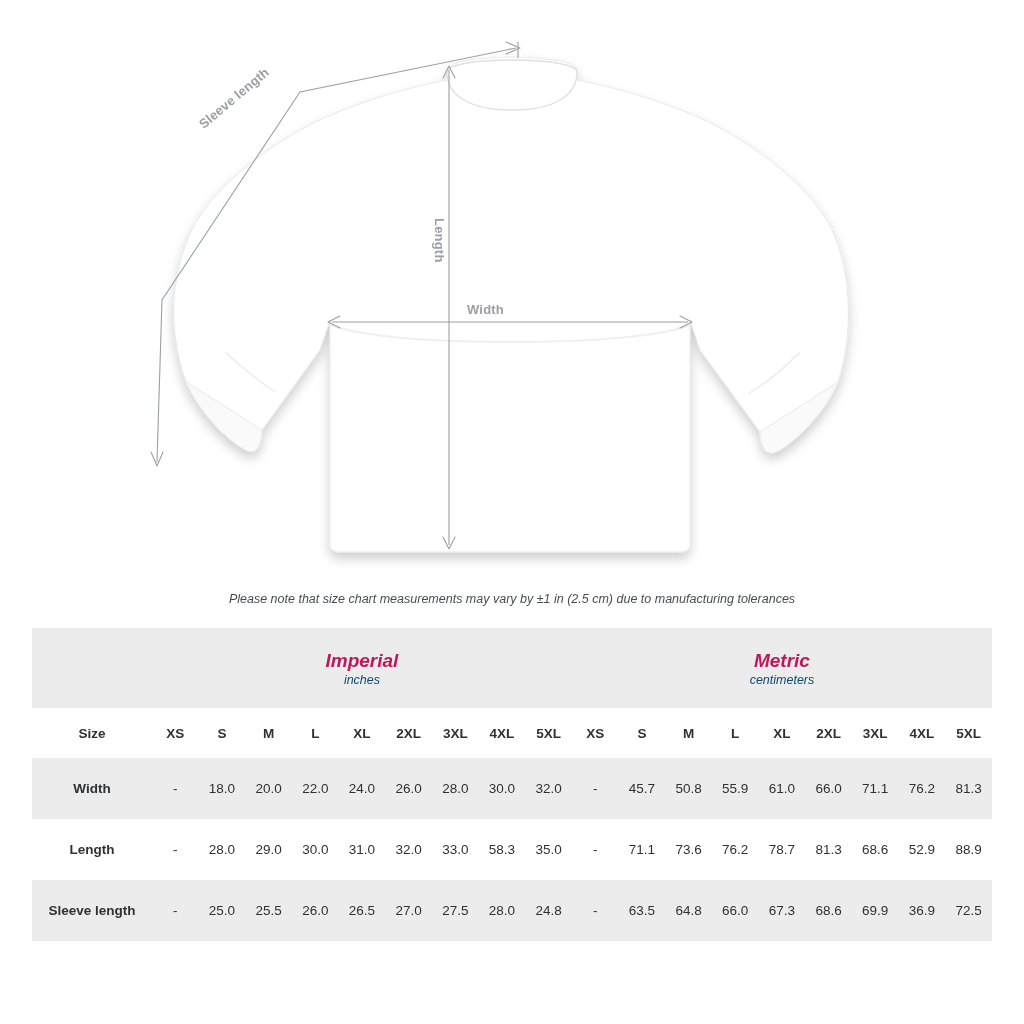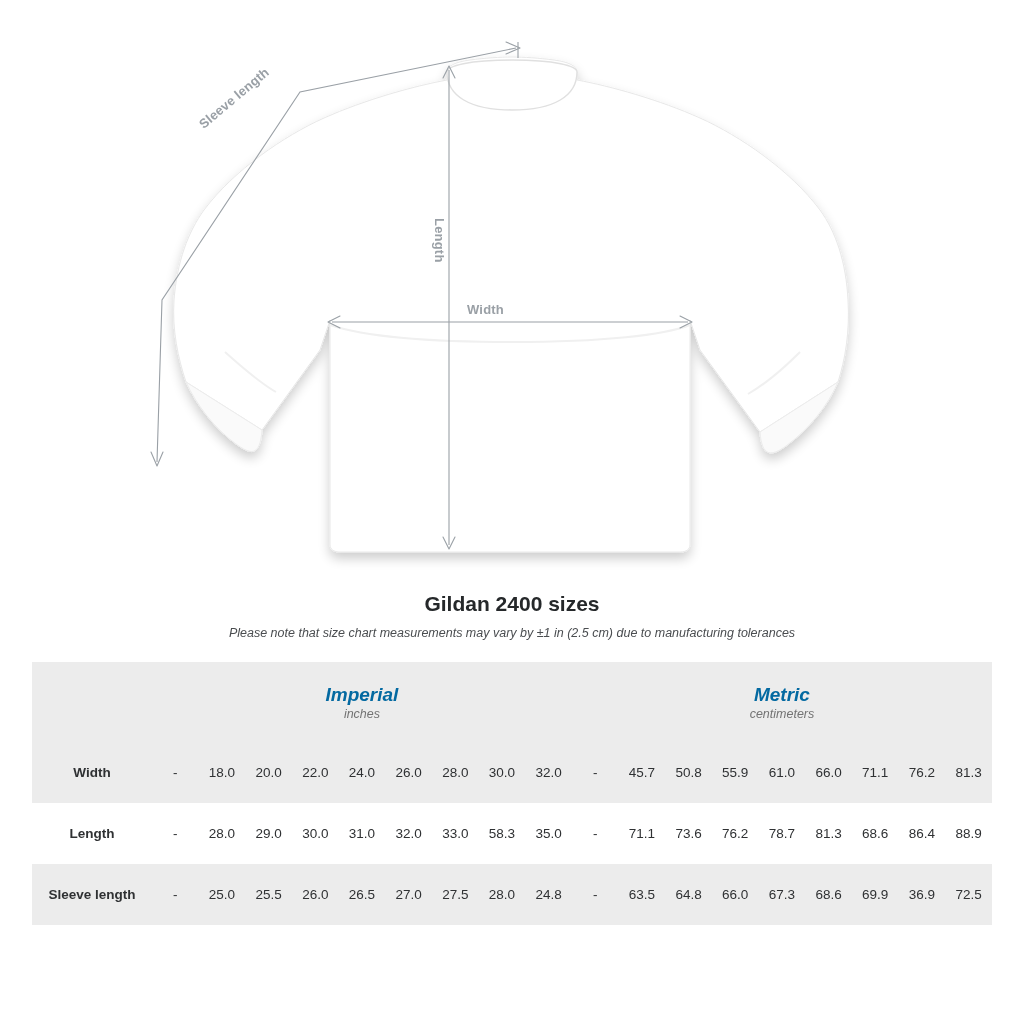--- a/index.html
+++ b/index.html
@@ -87,27 +87,27 @@
     color: #2f3133;
   }
   .sys-head {
     background: #ececec;
     height: 80px;
   }
   .sys-head .sys-name {
     font-size: 19px;
     font-weight: bold;
     font-style: italic;
-    color: #0369a1;
+    color: #be185d;
     line-height: 1.25;
   }
   .sys-head .sys-unit {
     font-size: 12.5px;
     font-style: italic;
-    color: #737373;
+    color: #0c4a6e;
   }
   .col-head {
     background: #ffffff;
     height: 50px;
     font-weight: bold;
     font-size: 14px;
     color: #2f3133;
   }
   .row-label {
     font-weight: bold;
@@ -198,21 +198,20 @@
       <path d="M680,316 L692,322 L680,328" stroke-linecap="round" stroke-linejoin="round"></path>
     </g>
   </svg>
 
   <div class="dim-label" id="label-sleeve">Sleeve length</div>
   <div class="dim-label" id="label-length">Length</div>
   <div class="dim-label" id="label-width">Width</div>
 </div>
 
 <div class="title-block">
-  <h1 class="chart-title">Gildan 2400 sizes</h1>
   <p class="chart-note">Please note that size chart measurements may vary by ±1 in (2.5 cm) due to manufacturing tolerances</p>
 </div>
 
 <div class="table-wrap">
   <table class="size-chart">
     <colgroup>
       <col class="first-col">
       <col span="9">
       <col span="9">
     </colgroup>
@@ -222,20 +221,41 @@
         <td colspan="9">
           <div class="sys-name">Imperial</div>
           <div class="sys-unit">inches</div>
         </td>
         <td colspan="9">
           <div class="sys-name">Metric</div>
           <div class="sys-unit">centimeters</div>
         </td>
       </tr>
 
+      <tr class="col-head">
+        <td>Size</td>
+        <td>XS</td>
+        <td>S</td>
+        <td>M</td>
+        <td>L</td>
+        <td>XL</td>
+        <td>2XL</td>
+        <td>3XL</td>
+        <td>4XL</td>
+        <td>5XL</td>
+        <td>XS</td>
+        <td>S</td>
+        <td>M</td>
+        <td>L</td>
+        <td>XL</td>
+        <td>2XL</td>
+        <td>3XL</td>
+        <td>4XL</td>
+        <td>5XL</td>
+      </tr>
 
       <tr class="data-row row-alt">
         <td class="row-label">Width</td>
         <td>-</td>
         <td>18.0</td>
         <td>20.0</td>
         <td>22.0</td>
         <td>24.0</td>
         <td>26.0</td>
         <td>28.0</td>
@@ -263,21 +283,21 @@
         <td>33.0</td>
         <td>58.3</td>
         <td>35.0</td>
         <td>-</td>
         <td>71.1</td>
         <td>73.6</td>
         <td>76.2</td>
         <td>78.7</td>
         <td>81.3</td>
         <td>68.6</td>
-        <td>86.4</td>
+        <td>52.9</td>
         <td>88.9</td>
       </tr>
 
       <tr class="data-row row-alt">
         <td class="row-label">Sleeve length</td>
         <td>-</td>
         <td>25.0</td>
         <td>25.5</td>
         <td>26.0</td>
         <td>26.5</td>

